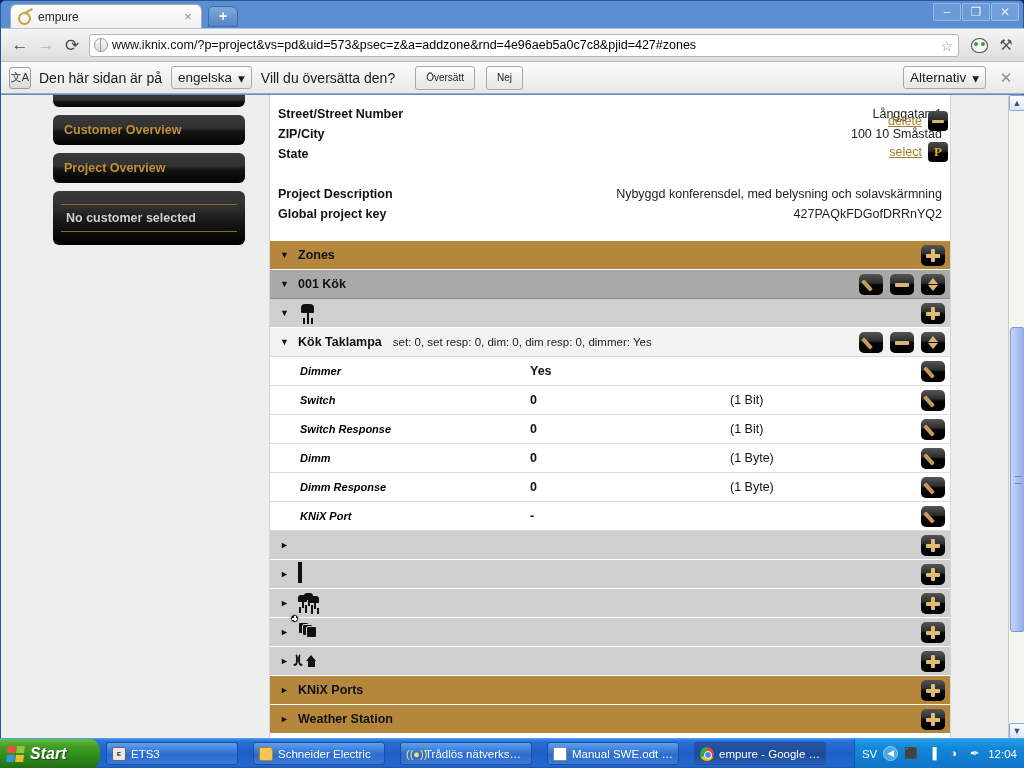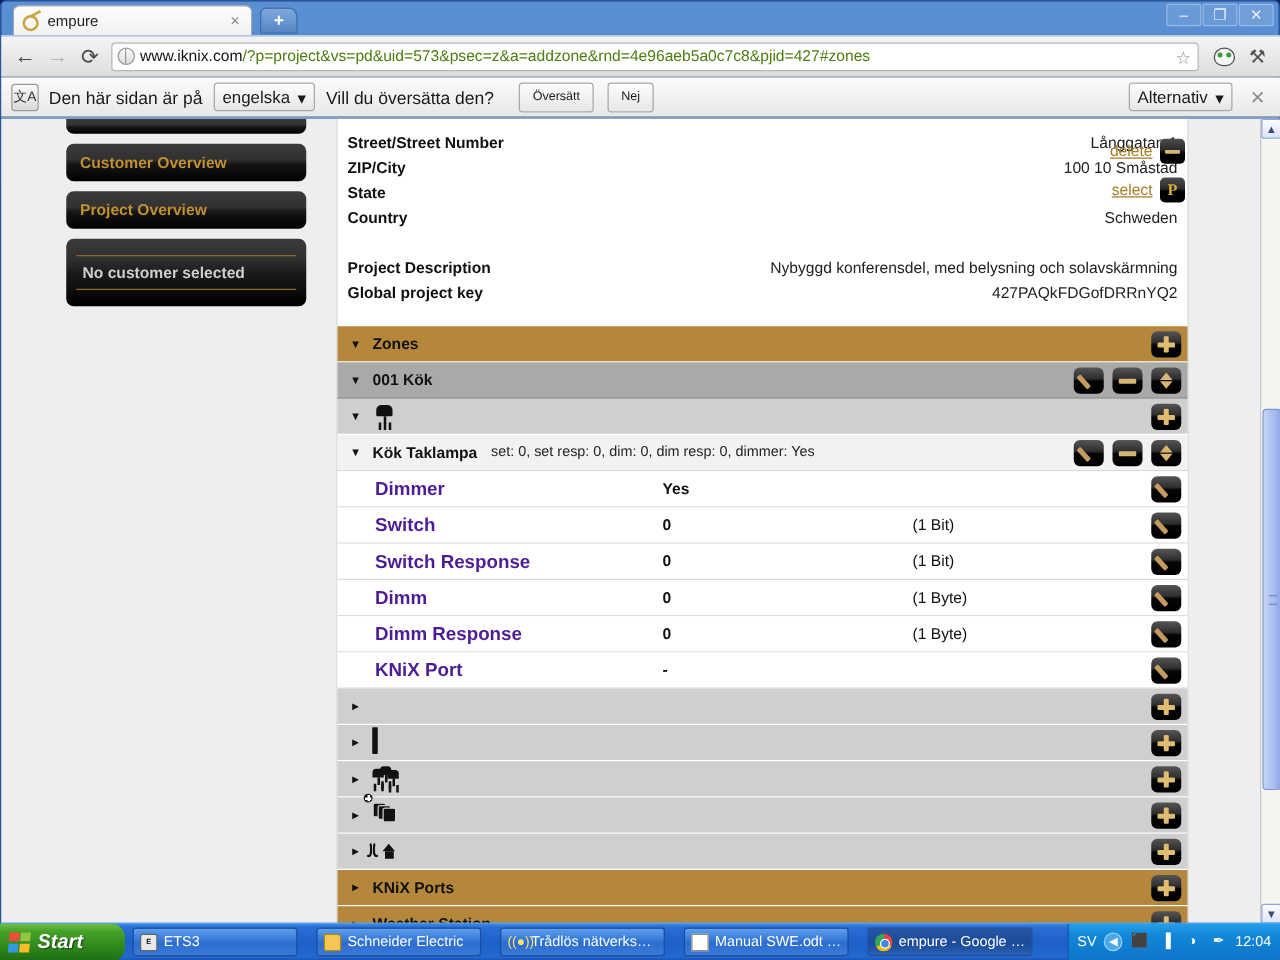--- a/index.html
+++ b/index.html
@@ -106,21 +106,21 @@
     border-radius: 50%; margin-right: 4px; flex: 0 0 auto;
     background: linear-gradient(#fafafa, #dcdcdc);
     position: relative;
   }
   .globe::after {
     content: ""; position: absolute; left: 5px; top: 0;
     width: 3px; height: 12px; border-left: 1px solid #9a9a9a;
   }
   .urltext { font-size: 12.5px; white-space: nowrap; overflow: hidden; }
   .urltext .host { color: #111; }
-  .urltext .path { color: #4d7c0f; }
+  .urltext .path { color: #000000; }
   .star {
     position: absolute; right: 5px; top: 3px;
     font-size: 14px; color: #8d8d8d;
   }
   .tbicon {
     width: 26px; height: 26px; margin-left: 1px;
     display: flex; align-items: center; justify-content: center;
     font-size: 15px; color: #555;
   }
   .face {
@@ -323,21 +323,21 @@
   .abtn.updown::after {
     content: ""; position: absolute; left: 7px; bottom: 4px;
     border-left: 5px solid transparent; border-right: 5px solid transparent;
     border-top: 6px solid #d9b471;
   }
 
   
   .prop { display: flex; align-items: center; height: 29px;
           background: #fff; border-bottom: 1px solid #dcdcdc;
           padding-left: 30px; position: relative; }
-  .prop-name { width: 230px; font-size: 15px; font-weight: bold; color: #4c1d95; }
+  .prop-name { width: 230px; font-size: 11px; font-weight: bold; color: #000000; font-style: italic; }
   .prop-val  { width: 200px; font-size: 12.5px; font-weight: bold; color: #111; }
   .prop-type { font-size: 12.5px; color: #111; }
 
   
   .cat-icon { width: 22px; height: 20px; position: relative; flex: 0 0 auto; }
   .ic-blinds-h {
     width: 21px; height: 16px; background: #111;
     background-image: repeating-linear-gradient(#111 0 2px, #cfcfcf 2px 3.4px);
   }
   .ic-blinds-v {
@@ -548,24 +548,20 @@
           <span class="pi-label">Street/Street Number</span>
           <span class="pi-value">Långgatan 1</span>
         </div>
         <div class="pi-row">
           <span class="pi-label">ZIP/City</span>
           <span class="pi-value">100 10 Småstad</span>
         </div>
         <div class="pi-row">
           <span class="pi-label">State</span>
           <span class="pi-value"></span>
-        </div>
-        <div class="pi-row">
-          <span class="pi-label">Country</span>
-          <span class="pi-value">Schweden</span>
         </div>
         <div class="pi-spacer"></div>
         <div class="pi-row">
           <span class="pi-label">Project Description</span>
           <span class="pi-value">Nybyggd konferensdel, med belysning och solavskärmning</span>
         </div>
         <div class="pi-row">
           <span class="pi-label">Global project key</span>
           <span class="pi-value">427PAQkFDGofDRRnYQ2</span>
         </div>

